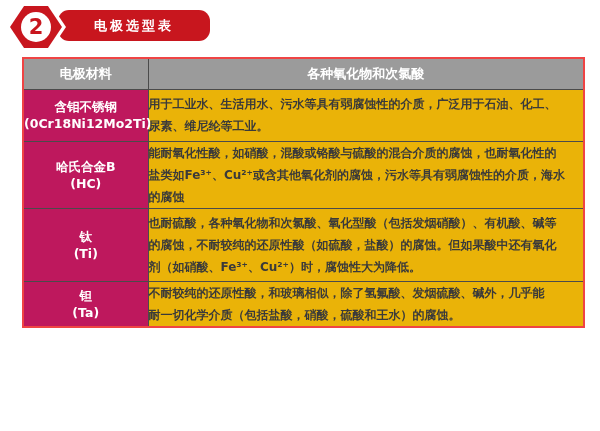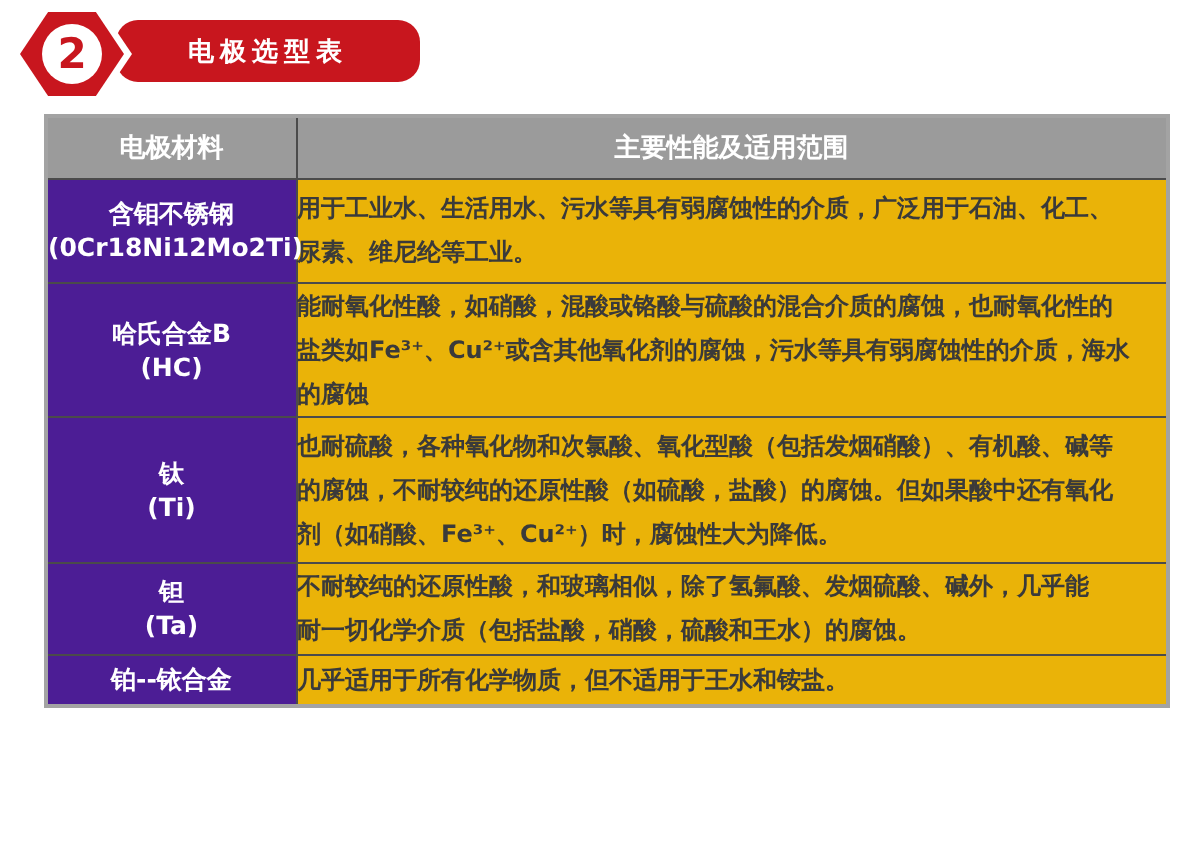--- a/index.html
+++ b/index.html
@@ -37,37 +37,37 @@
     color: #ffffff; font-size: 13px; font-weight: bold;
     letter-spacing: 3px;
   }
 
   
   table.sel {
     position: absolute; left: 22px; top: 57px;
     width: 563px;
     border-collapse: collapse;
     table-layout: fixed;
-    border: 2px solid #a3a3a3;
+    border: 2px solid #ef4444;
     padding-left: 36px;
   }
   table.sel th, table.sel td {
     border: 1px solid #4b4b4b;
     padding: 0;
   }
   table.sel th {
     background: #9b9b9b;
     color: #ffffff;
     font-size: 13px;
     font-weight: bold;
     text-align: center;
     vertical-align: middle;
   }
   td.mat {
-    background: #4c1d95;
+    background: #be185d;
     color: #ffffff;
     font-weight: bold;
     font-size: 12.5px;
     line-height: 17px;
     text-align: center;
     vertical-align: middle;
   }
   td.mat .mat-sub:empty { display: none; }
   td.desc {
     color: #3a3a3a;
@@ -100,21 +100,21 @@
 <div class="title-pill">电极选型表</div>
 
 <table class="sel">
   <colgroup>
     <col style="width:125px">
     <col>
   </colgroup>
   <tbody>
       <tr class="r-head">
     <th>电极材料</th>
-    <th>主要性能及适用范围</th>
+    <th>各种氧化物和次氯酸</th>
   </tr>
 
   <tr class="r1">
     <td class="mat">
       <div class="mat-name">含钼不锈钢</div>
       <div class="mat-sub">(0Cr18Ni12Mo2Ti)</div>
     </td>
     <td class="desc">
       <div class="desc-text">用于工业水、生活用水、污水等具有弱腐蚀性的介质，广泛用于石油、化工、
 尿素、维尼纶等工业。</div>
@@ -151,23 +151,14 @@
       <div class="mat-name">钽</div>
       <div class="mat-sub">(Ta)</div>
     </td>
     <td class="desc">
       <div class="desc-text">不耐较纯的还原性酸，和玻璃相似，除了氢氟酸、发烟硫酸、碱外，几乎能
 耐一切化学介质（包括盐酸，硝酸，硫酸和王水）的腐蚀。</div>
     </td>
   </tr>
 
 
-  <tr class="r7">
-    <td class="mat">
-      <div class="mat-name">铂--铱合金</div>
-
-    </td>
-    <td class="desc">
-      <div class="desc-text">几乎适用于所有化学物质，但不适用于王水和铵盐。</div>
-    </td>
-  </tr>
 </tbody>
   </table>
 
 </body></html>

